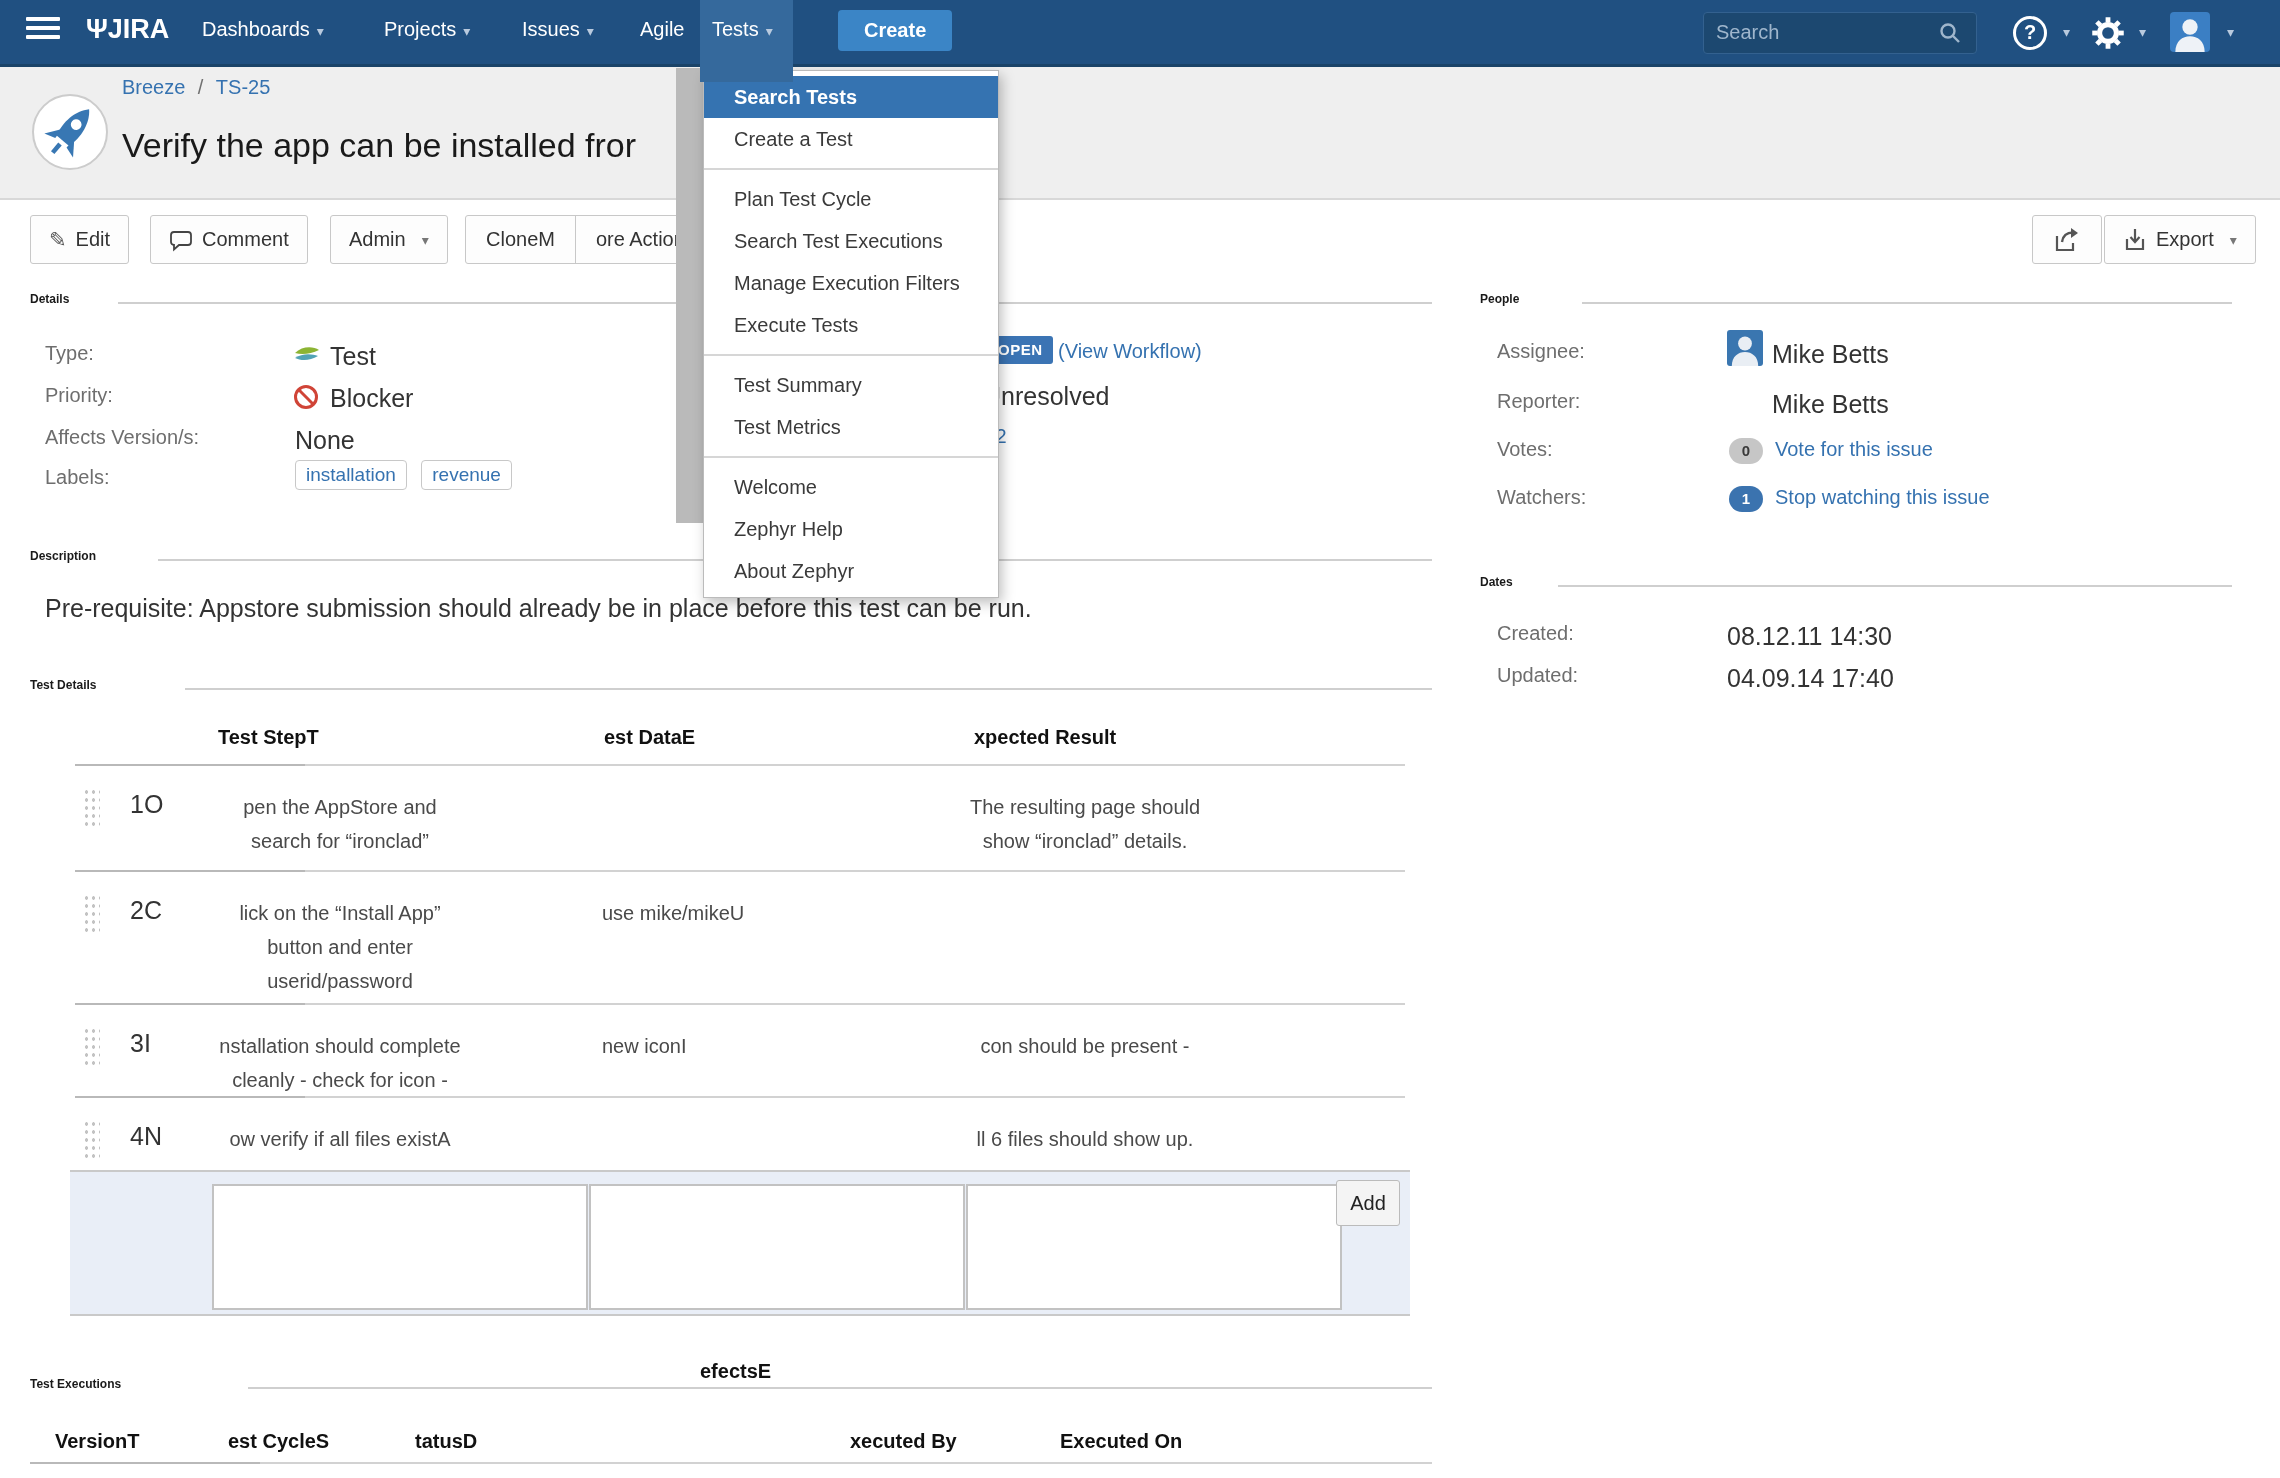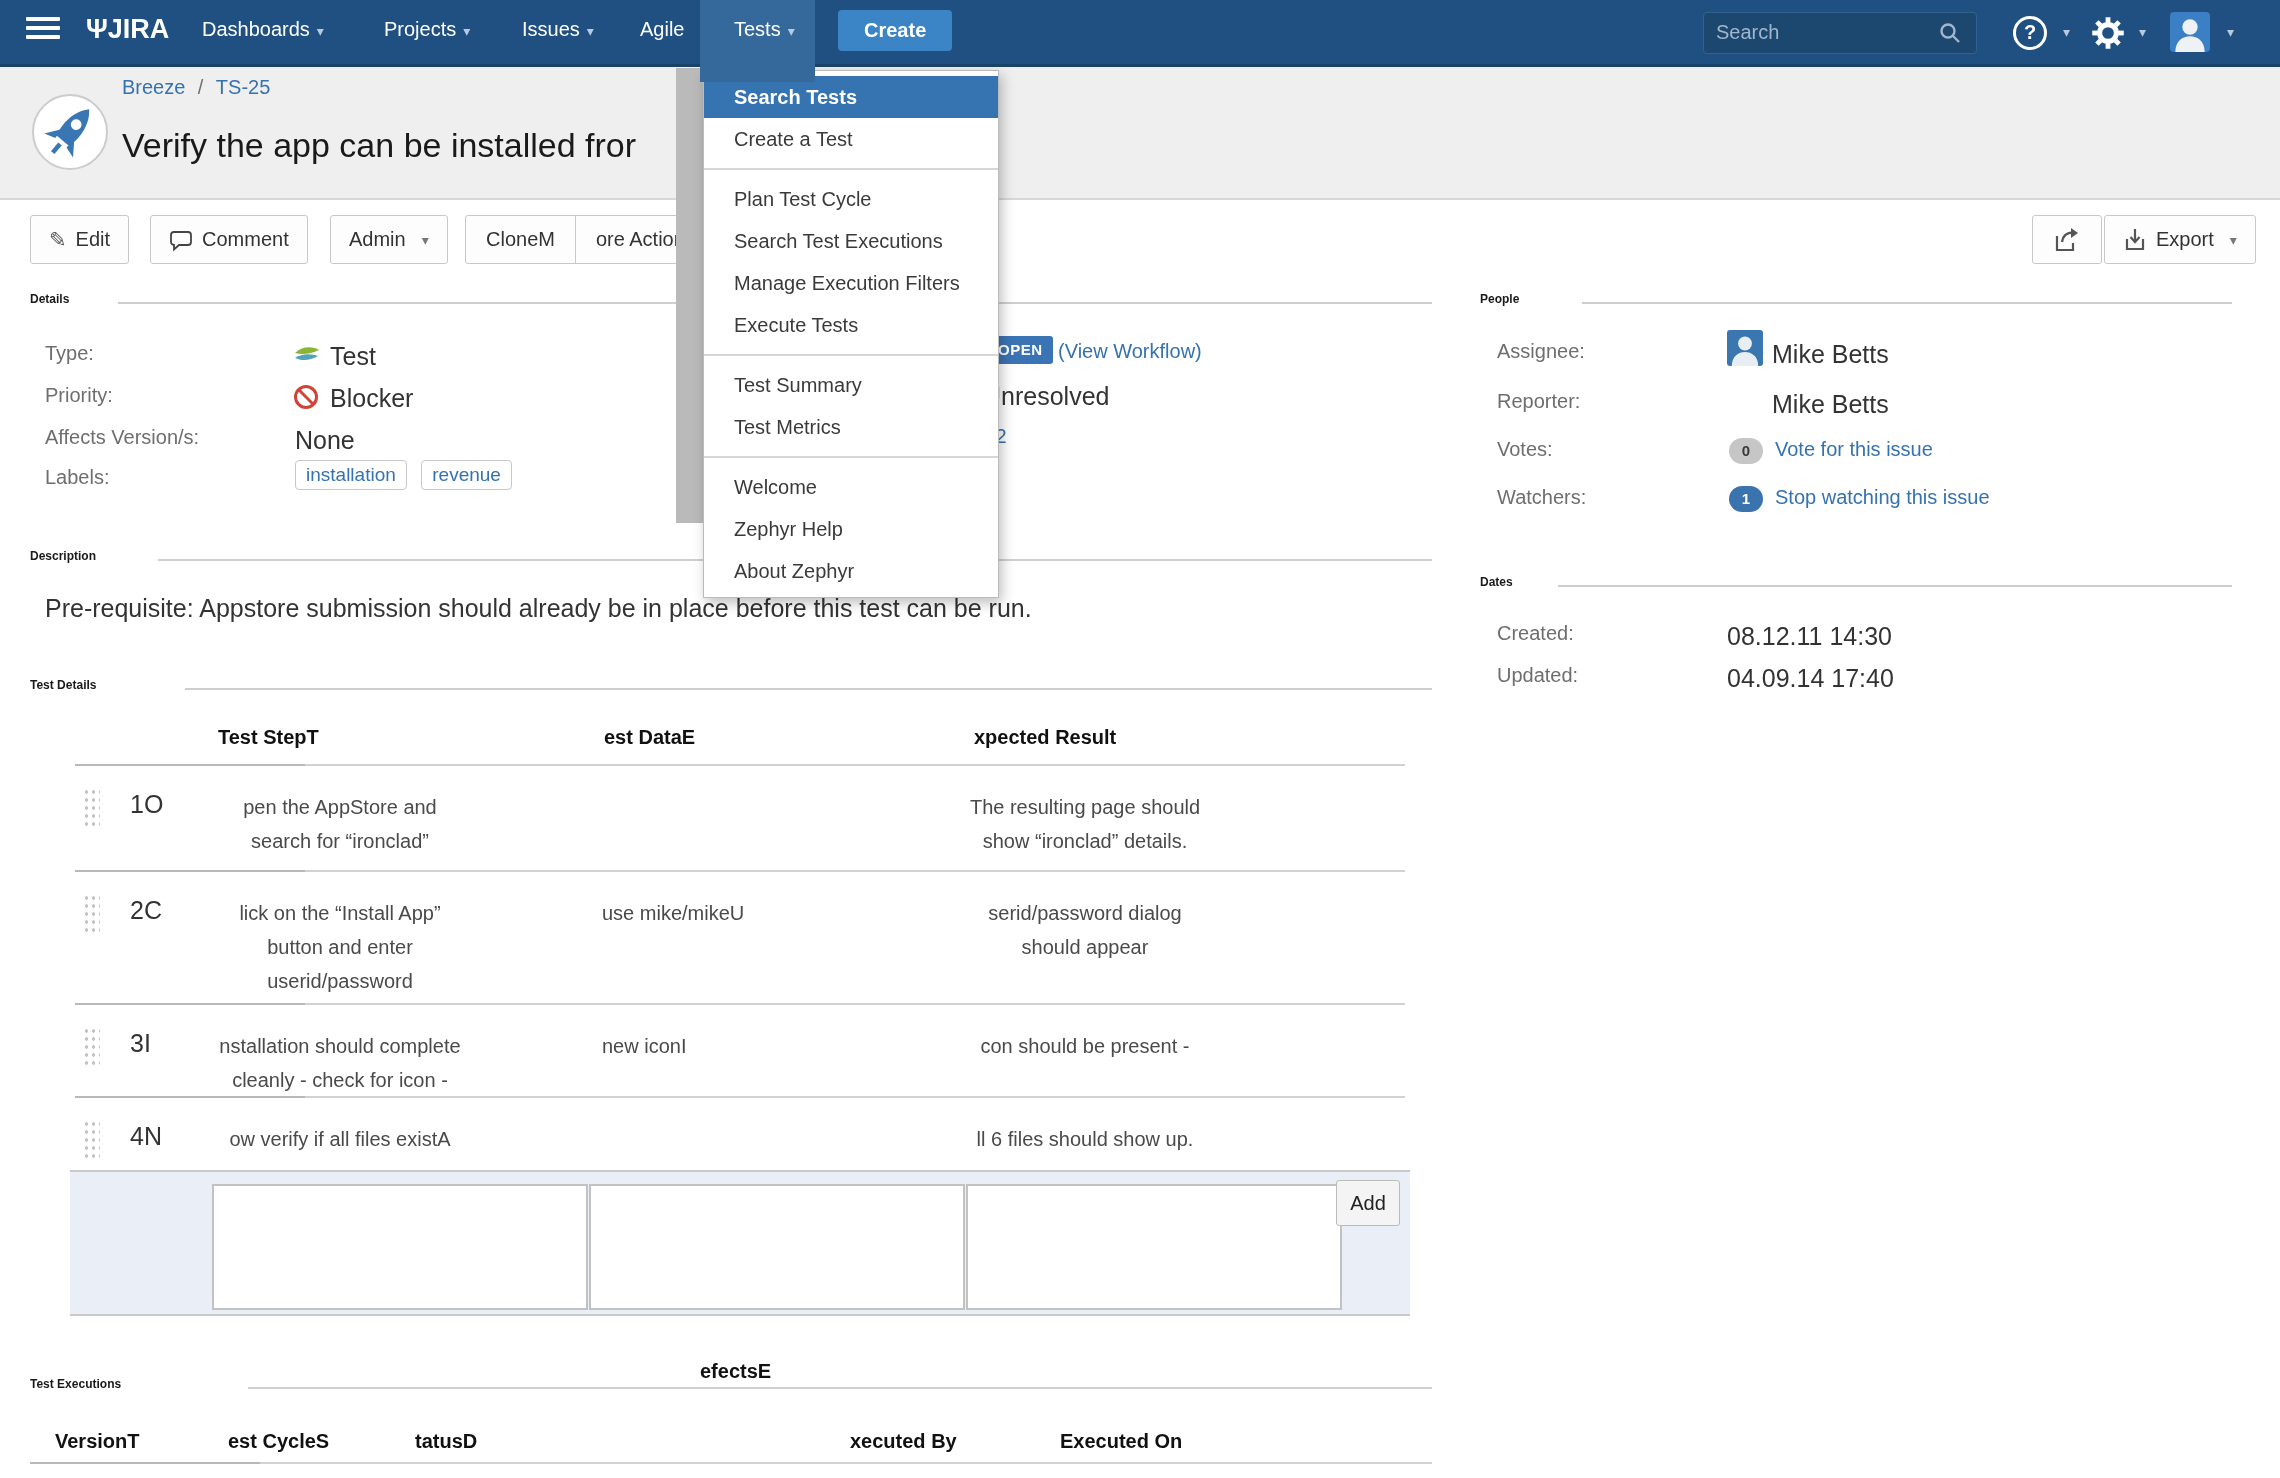--- a/index.html
+++ b/index.html
@@ -5,21 +5,21 @@
   html,body{margin:0;padding:0;background:#fff;}
   #screen{position:relative;width:2280px;height:1478px;background:#fff;overflow:hidden;
           font-family:"Liberation Sans",sans-serif;color:#333;}
   .a{position:absolute;}
   
   #navbar{position:absolute;left:0;top:0;width:2280px;height:64px;background:#205081;
           border-bottom:3px solid #1a4368;z-index:40;}
   .navitem{position:absolute;top:18px;color:#fff;font-size:20px;white-space:nowrap;cursor:pointer;}
   .car{color:#b9cade;font-size:14px;margin-left:7px;}
   .hbar{width:34px;height:4px;background:#fff;border-radius:1px;margin:5px 0;}
-  #nav-tests{position:absolute;left:700px;top:0;height:64px;background:#35699c;padding:18px 20px 0 34px;
+  #nav-tests{position:absolute;left:700px;top:0;height:64px;background:#35699c;padding:18px 20px 0 12px;
              color:#fff;font-size:20px;cursor:pointer;}
   #create-btn{position:absolute;left:838px;top:10px;background:#3b85c6;color:#fff;font-size:20px;
               font-weight:bold;padding:9px 26px;border-radius:4px;border:0;cursor:pointer;}
   #search-box{position:absolute;left:1703px;top:12px;width:272px;height:40px;background:#1c4870;
               border:1px solid #33618f;border-radius:4px;}
   #search-input{position:absolute;left:10px;top:2px;width:215px;height:32px;background:transparent;border:0;
               color:#cdd9e6;font-size:20px;outline:none;font-family:"Liberation Sans",sans-serif;}
   #search-input::placeholder{color:#9fb6cc;}
   .qcircle{width:28px;height:28px;border:3px solid #fff;border-radius:50%;color:#fff;font-weight:bold;
            text-align:center;line-height:27px;font-size:20px;}
@@ -238,24 +238,20 @@
 
   <div class="handle" style="left:83px;top:894px;"></div>
   <div class="val" style="left:130px;top:896px;">2C</div>
   <div class="cellc" style="left:160px;top:896px;">
     <div>lick on the “Install App”</div>
     <div>button and enter</div>
     <div>userid/password</div>
   </div>
   <div class="cellc" style="left:540px;top:896px;width:260px;text-align:left;padding-left:62px;">
     <div>use mike/mikeU</div>
-  </div>
-  <div class="cellc" style="left:905px;top:896px;">
-    <div>serid/password dialog</div>
-    <div>should appear</div>
   </div>
   <div class="tdiv" style="left:75px;top:1003px;width:1330px;"></div>
 
   <div class="handle" style="left:83px;top:1027px;"></div>
   <div class="val" style="left:130px;top:1029px;">3I</div>
   <div class="cellc" style="left:160px;top:1029px;">
     <div>nstallation should complete</div>
     <div>cleanly - check for icon -</div>
   </div>
   <div class="cellc" style="left:540px;top:1029px;width:260px;text-align:left;padding-left:62px;">

